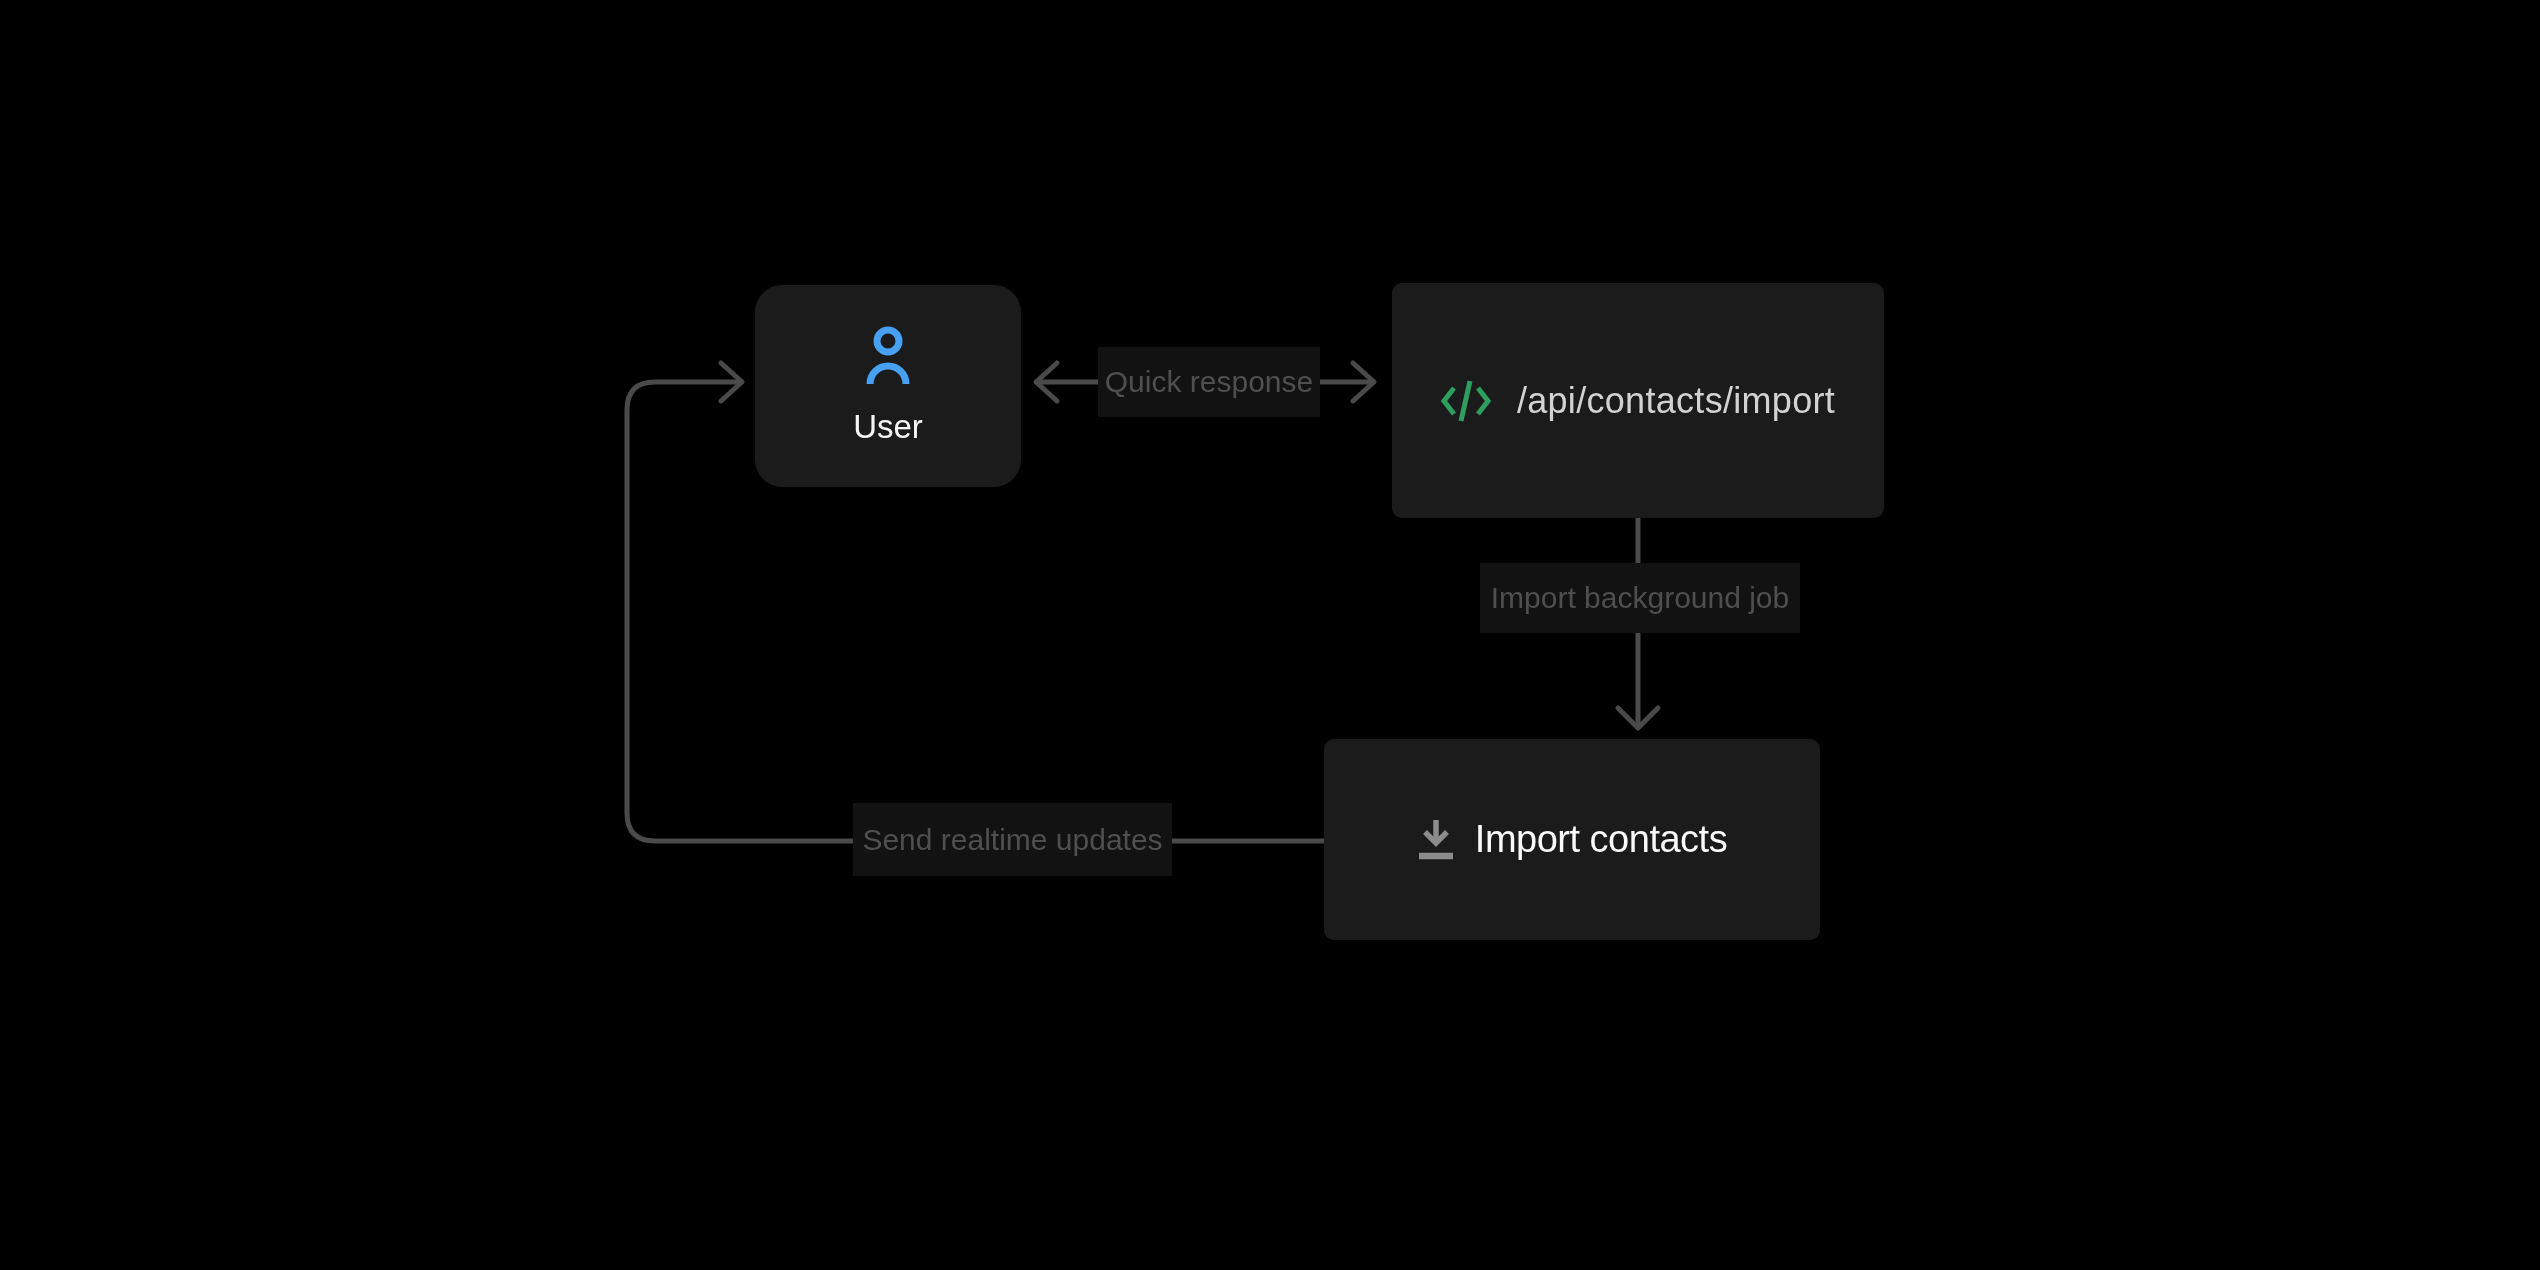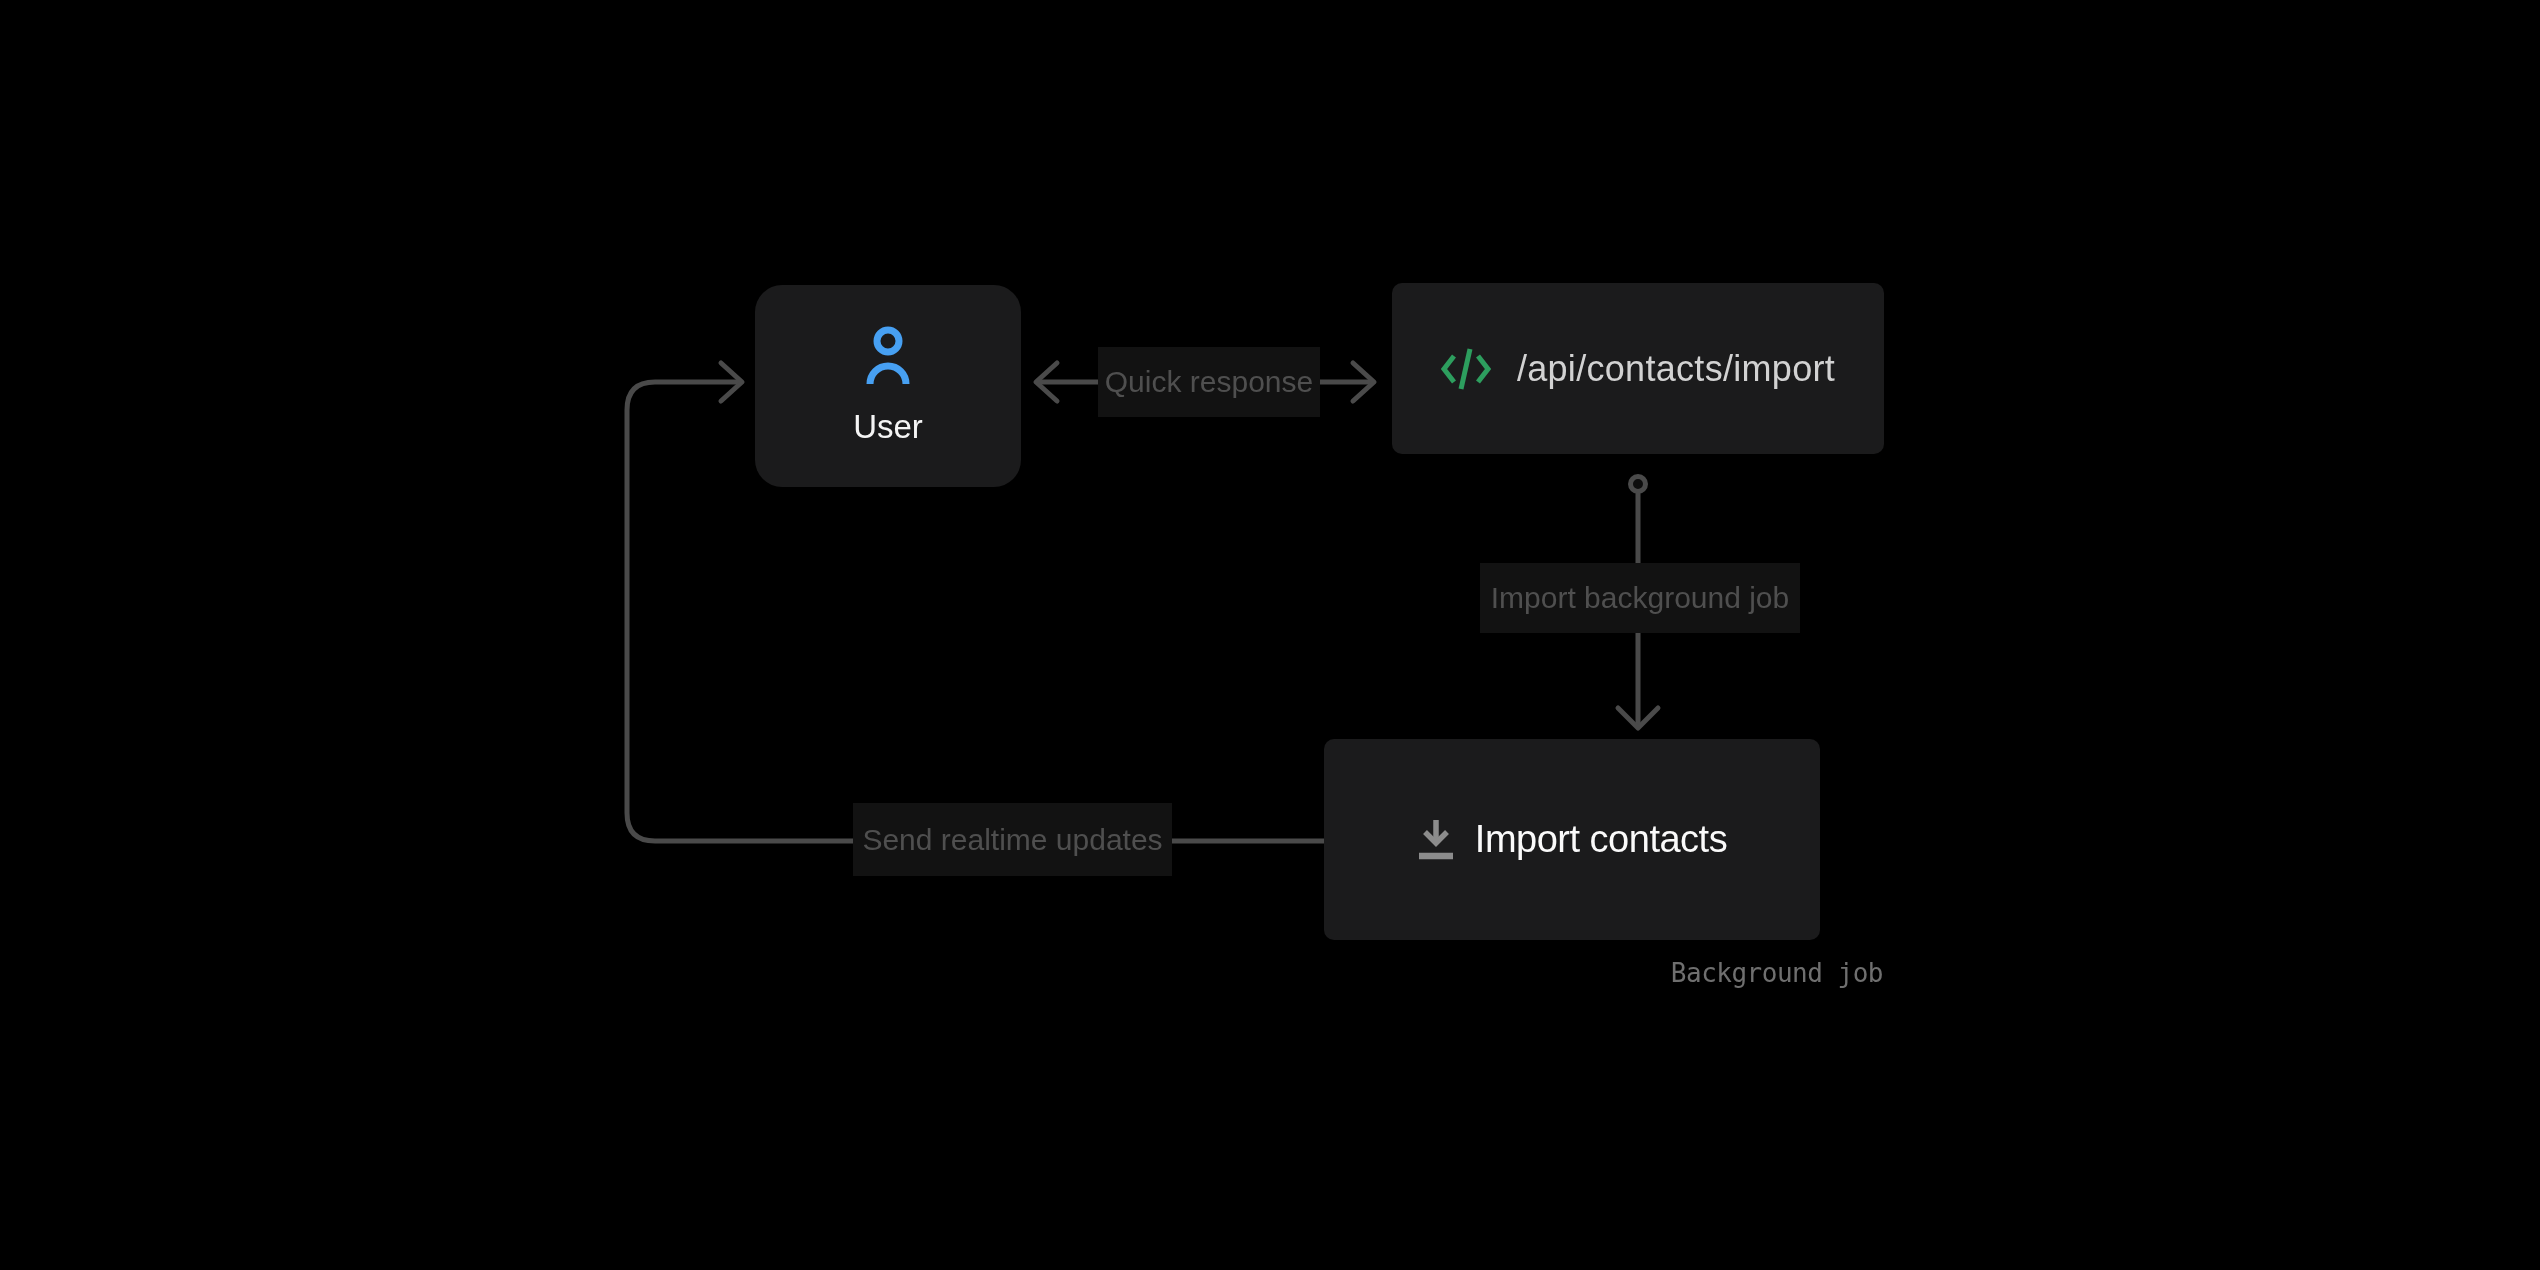--- a/index.html
+++ b/index.html
@@ -35,21 +35,21 @@
   }
   #node-user {
     left: 755px; top: 285px;
     width: 266px; height: 202px;
     flex-direction: column;
     gap: 24px;
     border-radius: 27px;
   }
   #node-api {
     left: 1392px; top: 283px;
-    width: 492px; height: 171px;
+    width: 492px; height: 235px;
     flex-direction: row;
     gap: 26px;
   }
   #node-job {
     left: 1324px; top: 739px;
     width: 496px; height: 201px;
     flex-direction: row;
     gap: 20px;
   }
   .user-label {
@@ -150,15 +150,14 @@
     </span>
     <span class="job-label">Import contacts</span>
   </div>
 
   <div class="edge-label" id="edge-label-quick">Quick response</div>
 
   <div class="edge-label" id="edge-label-trigger">Import background job</div>
 
   <div class="edge-label" id="edge-label-realtime">Send realtime updates</div>
 
-  <div id="job-caption">Background job</div>
 
 </div>
 
 </body></html>

